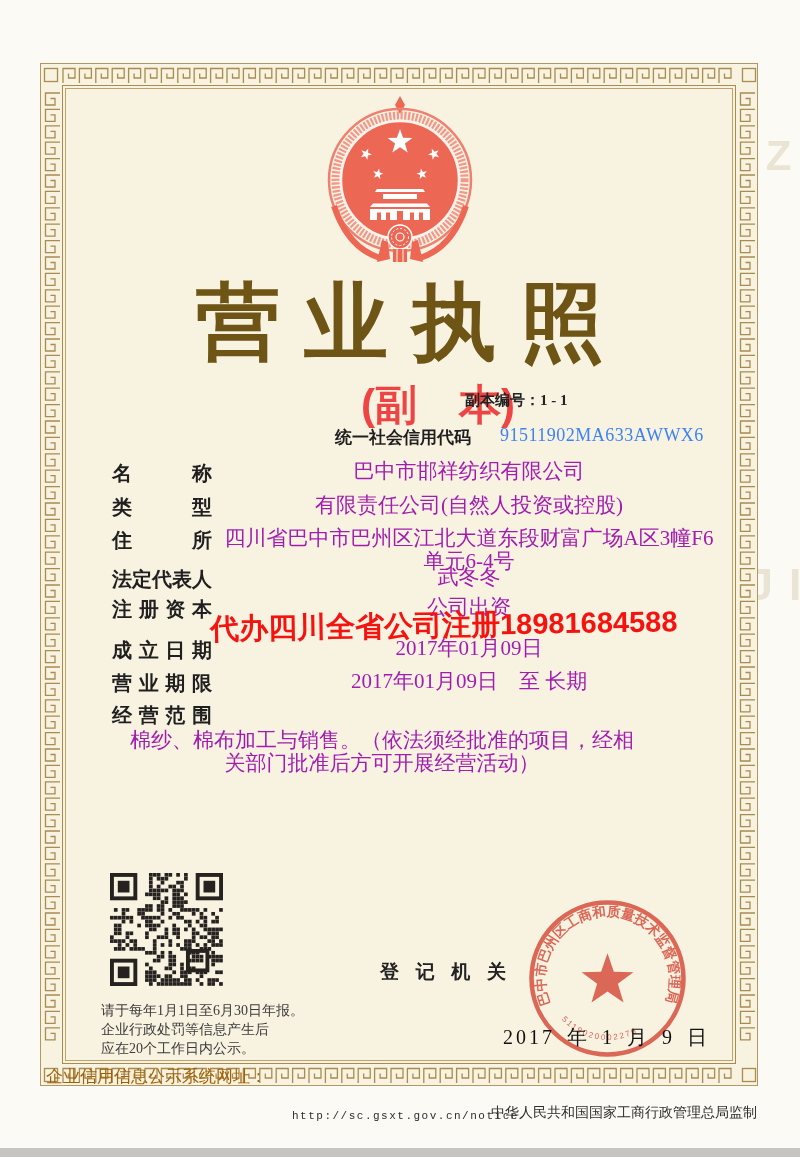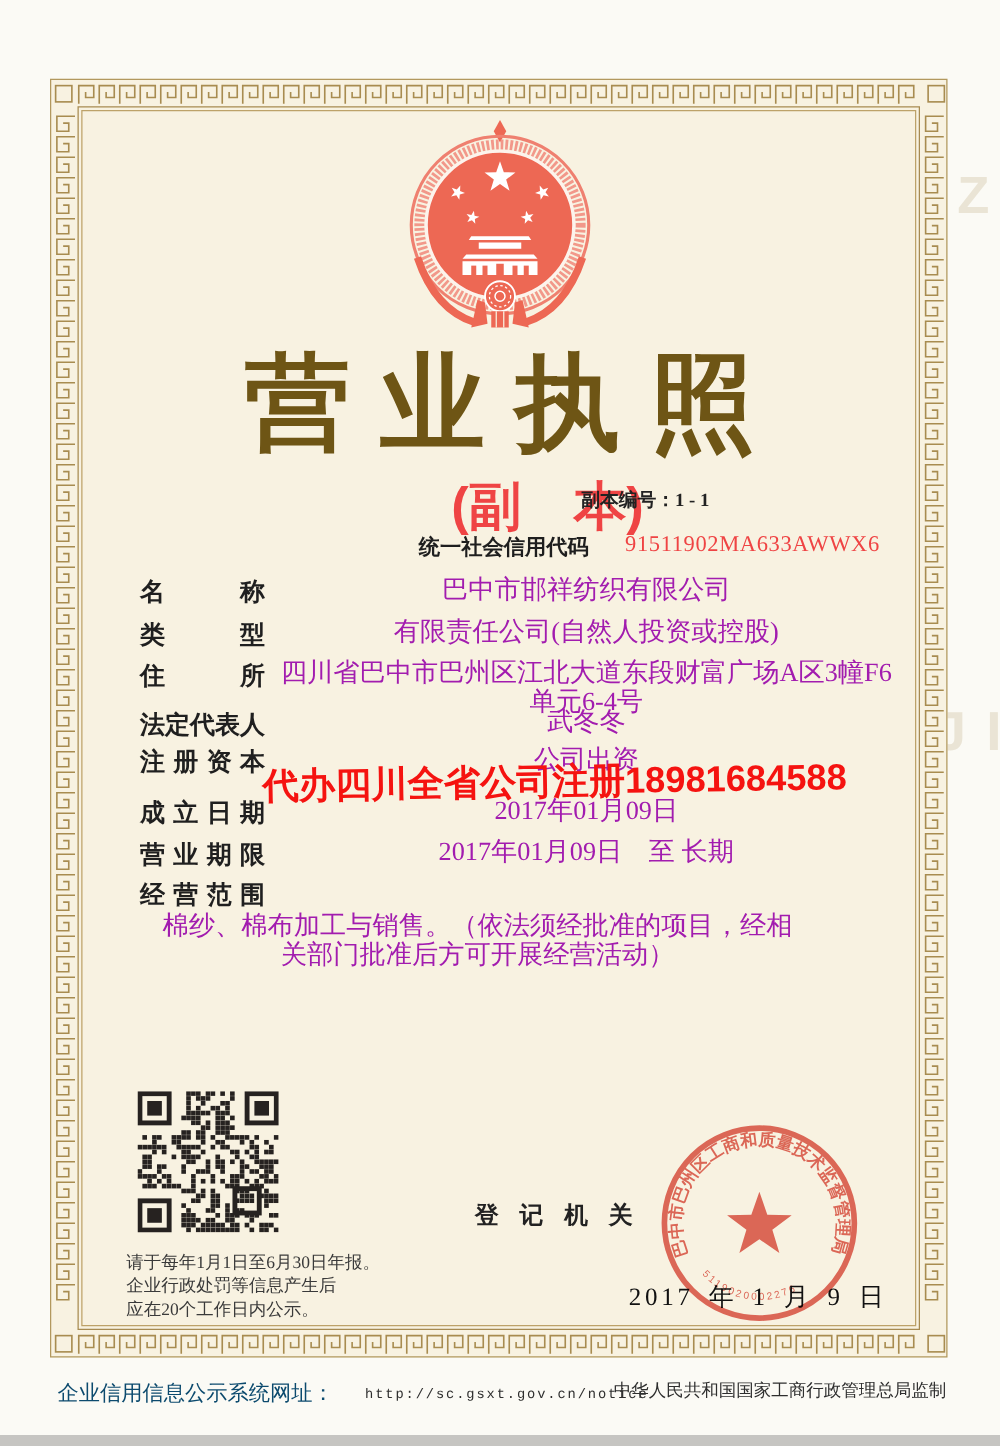--- a/index.html
+++ b/index.html
@@ -20,21 +20,21 @@
   
   .emblem{position:absolute;left:320px;top:90px;width:160px;height:176px;}
   .title{position:absolute;left:0;top:276px;width:100%;text-align:center;
          font-family:"Liberation Sans", sans-serif;font-weight:700;font-size:84px;
          letter-spacing:24px;color:#6e5515;transform:translateX(12px);line-height:92px;}
   .subtitle{position:absolute;left:341px;top:377px;
             font-family:"Liberation Sans", sans-serif;font-weight:700;font-size:42px;color:#ef4444;margin-left:20px;}
   .copyno{position:absolute;left:465px;top:391px;font-size:15px;color:#222;font-weight:bold;}
   .cc-label{position:absolute;left:335px;top:426px;font-family:"Liberation Sans", sans-serif;
             font-weight:700;font-size:17px;color:#1e1e1e;}
-  .cc-value{position:absolute;left:500px;top:425px;font-size:18px;letter-spacing:0.5px;color:#ef4444;}
+  .cc-value{position:absolute;left:500px;top:425px;font-size:18px;letter-spacing:0.5px;color:#3b82f6;}
   
   .frow{position:absolute;left:112px;width:610px;}
   .frow .lab{display:inline-flex;justify-content:space-between;width:100px;
              vertical-align:top;font-weight:600;font-size:20px;color:#1f1f1f;}
   .frow .val{display:inline-block;vertical-align:top;margin-left:12px;width:490px;
              font-size:21px;line-height:23px;color:#a21caf;text-align:center;}
   .r0{top:460px;} .r1{top:494px;} .r2{top:527px;} .r3{top:566px;}
   .r4{top:596px;} .r5{top:637px;} .r6{top:670px;} .r7{top:702px;}
   .spread{display:inline-flex;justify-content:space-between;}
   
@@ -45,21 +45,21 @@
   .qr{position:absolute;left:110px;top:873px;width:113px;height:113px;}
   .notes{position:absolute;left:101px;top:1001px;font-size:14px;line-height:19px;color:#3a3a3a;}
   
   .reg-label{position:absolute;left:380px;top:959px;width:126px;font-weight:600;
              font-size:19px;color:#222;}
   .date{position:absolute;left:503px;top:1024px;font-size:20px;letter-spacing:3px;
         word-spacing:4px;color:#111;white-space:nowrap;}
   .seal{position:absolute;left:527px;top:898px;width:161px;height:161px;
         opacity:0.82;mix-blend-mode:multiply;}
   
-  .f-left{position:absolute;left:46px;top:1103px;font-size:17px;color:#0c4a6e;}
+  .f-left{position:absolute;left:46px;top:1065px;font-size:17px;color:#a16207;}
   .f-url{position:absolute;left:292px;top:1110px;font-family:"Liberation Mono", monospace;
          font-size:11px;letter-spacing:1.5px;color:#2e2e2e;}
   .f-right{position:absolute;left:491px;top:1104px;font-size:14px;color:#2e2e2e;}
   .scan-edge{position:absolute;left:0;bottom:0;width:100%;height:9px;background:#c6c5c2;}
 </style>
 </head>
 <body>
 
 <div class="page">
 

